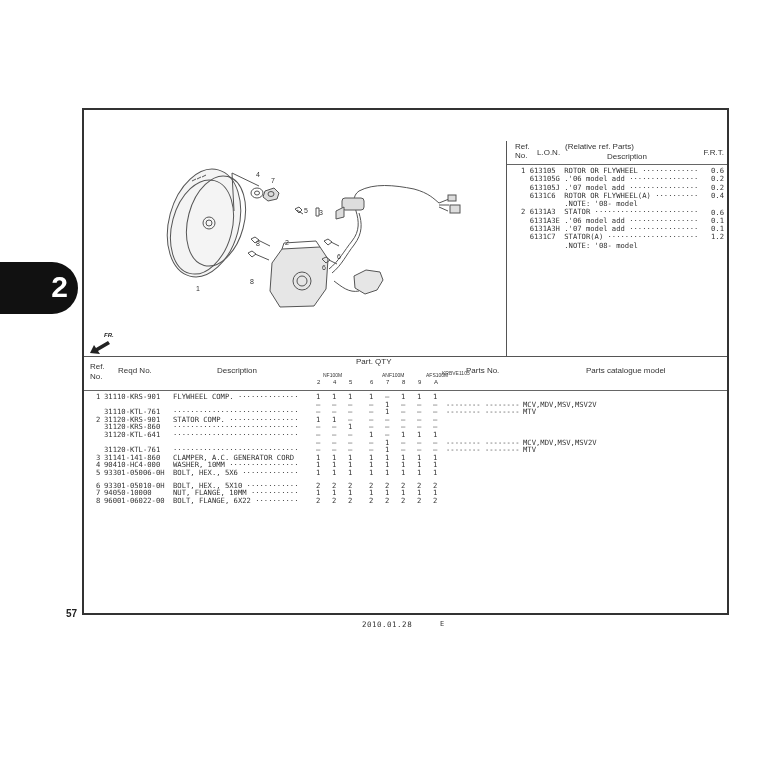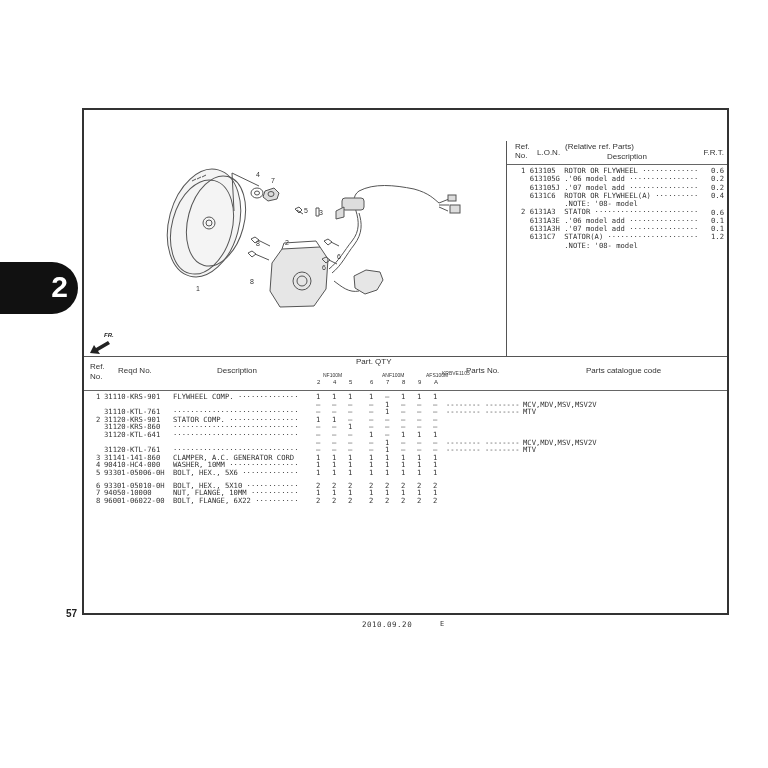--- a/index.html
+++ b/index.html
@@ -134,21 +134,21 @@
     <span class="lbl small" style="left:342px;top:15px;">AFS100M</span>
     <span class="colnum" style="left:233px;">2</span>
     <span class="colnum" style="left:249px;">4</span>
     <span class="colnum" style="left:265px;">5</span>
     <span class="colnum" style="left:286px;">6</span>
     <span class="colnum" style="left:302px;">7</span>
     <span class="colnum" style="left:318px;">8</span>
     <span class="colnum" style="left:334px;">9</span>
     <span class="colnum" style="left:350px;">A</span>
     <span class="lbl" style="left:382px;top:9px;">Parts No.</span>
-    <span class="lbl" style="left:502px;top:9px;">Parts catalogue code</span>
+    <span class="lbl" style="left:502px;top:9px;">Parts catalogue model</span>
   </div>
 
   <div class="tblbody mono" id="partrows"><div style="position: absolute; top: 0px; left: 0px; width: 640px; height: 8px;"><span style="position: absolute; left: 12px;">1</span><span style="position: absolute; left: 20px;">31110-KRS-901</span><span style="position: absolute; left: 89px;">FLYWHEEL COMP. ··············</span><span style="position: absolute; left: 232px;">1</span><span style="position: absolute; left: 248px;">1</span><span style="position: absolute; left: 264px;">1</span><span style="position: absolute; left: 285px;">1</span><span style="position: absolute; left: 301px;">–</span><span style="position: absolute; left: 317px;">1</span><span style="position: absolute; left: 333px;">1</span><span style="position: absolute; left: 349px;">1</span></div><div style="position: absolute; top: 7.6px; left: 0px; width: 640px; height: 8px;"><span style="position: absolute; left: 12px;"></span><span style="position: absolute; left: 20px;"></span><span style="position: absolute; left: 89px;"></span><span style="position: absolute; left: 232px;">–</span><span style="position: absolute; left: 248px;">–</span><span style="position: absolute; left: 264px;">–</span><span style="position: absolute; left: 285px;">–</span><span style="position: absolute; left: 301px;">1</span><span style="position: absolute; left: 317px;">–</span><span style="position: absolute; left: 333px;">–</span><span style="position: absolute; left: 349px;">–</span><span style="position: absolute; left: 362px;">-------- --------</span><span style="position: absolute; left: 439px;">MCV,MDV,MSV,MSV2V</span></div><div style="position: absolute; top: 15.2px; left: 0px; width: 640px; height: 8px;"><span style="position: absolute; left: 12px;"></span><span style="position: absolute; left: 20px;">31110-KTL-761</span><span style="position: absolute; left: 89px;">·····························</span><span style="position: absolute; left: 232px;">–</span><span style="position: absolute; left: 248px;">–</span><span style="position: absolute; left: 264px;">–</span><span style="position: absolute; left: 285px;">–</span><span style="position: absolute; left: 301px;">1</span><span style="position: absolute; left: 317px;">–</span><span style="position: absolute; left: 333px;">–</span><span style="position: absolute; left: 349px;">–</span><span style="position: absolute; left: 362px;">-------- --------</span><span style="position: absolute; left: 439px;">MTV</span></div><div style="position: absolute; top: 22.8px; left: 0px; width: 640px; height: 8px;"><span style="position: absolute; left: 12px;">2</span><span style="position: absolute; left: 20px;">31120-KRS-901</span><span style="position: absolute; left: 89px;">STATOR COMP. ················</span><span style="position: absolute; left: 232px;">1</span><span style="position: absolute; left: 248px;">1</span><span style="position: absolute; left: 264px;">–</span><span style="position: absolute; left: 285px;">–</span><span style="position: absolute; left: 301px;">–</span><span style="position: absolute; left: 317px;">–</span><span style="position: absolute; left: 333px;">–</span><span style="position: absolute; left: 349px;">–</span></div><div style="position: absolute; top: 30.4px; left: 0px; width: 640px; height: 8px;"><span style="position: absolute; left: 12px;"></span><span style="position: absolute; left: 20px;">31120-KRS-860</span><span style="position: absolute; left: 89px;">·····························</span><span style="position: absolute; left: 232px;">–</span><span style="position: absolute; left: 248px;">–</span><span style="position: absolute; left: 264px;">1</span><span style="position: absolute; left: 285px;">–</span><span style="position: absolute; left: 301px;">–</span><span style="position: absolute; left: 317px;">–</span><span style="position: absolute; left: 333px;">–</span><span style="position: absolute; left: 349px;">–</span></div><div style="position: absolute; top: 38px; left: 0px; width: 640px; height: 8px;"><span style="position: absolute; left: 12px;"></span><span style="position: absolute; left: 20px;">31120-KTL-641</span><span style="position: absolute; left: 89px;">·····························</span><span style="position: absolute; left: 232px;">–</span><span style="position: absolute; left: 248px;">–</span><span style="position: absolute; left: 264px;">–</span><span style="position: absolute; left: 285px;">1</span><span style="position: absolute; left: 301px;">–</span><span style="position: absolute; left: 317px;">1</span><span style="position: absolute; left: 333px;">1</span><span style="position: absolute; left: 349px;">1</span></div><div style="position: absolute; top: 45.6px; left: 0px; width: 640px; height: 8px;"><span style="position: absolute; left: 12px;"></span><span style="position: absolute; left: 20px;"></span><span style="position: absolute; left: 89px;"></span><span style="position: absolute; left: 232px;">–</span><span style="position: absolute; left: 248px;">–</span><span style="position: absolute; left: 264px;">–</span><span style="position: absolute; left: 285px;">–</span><span style="position: absolute; left: 301px;">1</span><span style="position: absolute; left: 317px;">–</span><span style="position: absolute; left: 333px;">–</span><span style="position: absolute; left: 349px;">–</span><span style="position: absolute; left: 362px;">-------- --------</span><span style="position: absolute; left: 439px;">MCV,MDV,MSV,MSV2V</span></div><div style="position: absolute; top: 53.2px; left: 0px; width: 640px; height: 8px;"><span style="position: absolute; left: 12px;"></span><span style="position: absolute; left: 20px;">31120-KTL-761</span><span style="position: absolute; left: 89px;">·····························</span><span style="position: absolute; left: 232px;">–</span><span style="position: absolute; left: 248px;">–</span><span style="position: absolute; left: 264px;">–</span><span style="position: absolute; left: 285px;">–</span><span style="position: absolute; left: 301px;">1</span><span style="position: absolute; left: 317px;">–</span><span style="position: absolute; left: 333px;">–</span><span style="position: absolute; left: 349px;">–</span><span style="position: absolute; left: 362px;">-------- --------</span><span style="position: absolute; left: 439px;">MTV</span></div><div style="position: absolute; top: 60.8px; left: 0px; width: 640px; height: 8px;"><span style="position: absolute; left: 12px;">3</span><span style="position: absolute; left: 20px;">31141-141-860</span><span style="position: absolute; left: 89px;">CLAMPER, A.C. GENERATOR CORD</span><span style="position: absolute; left: 232px;">1</span><span style="position: absolute; left: 248px;">1</span><span style="position: absolute; left: 264px;">1</span><span style="position: absolute; left: 285px;">1</span><span style="position: absolute; left: 301px;">1</span><span style="position: absolute; left: 317px;">1</span><span style="position: absolute; left: 333px;">1</span><span style="position: absolute; left: 349px;">1</span></div><div style="position: absolute; top: 68.4px; left: 0px; width: 640px; height: 8px;"><span style="position: absolute; left: 12px;">4</span><span style="position: absolute; left: 20px;">90410-HC4-000</span><span style="position: absolute; left: 89px;">WASHER, 10MM ················</span><span style="position: absolute; left: 232px;">1</span><span style="position: absolute; left: 248px;">1</span><span style="position: absolute; left: 264px;">1</span><span style="position: absolute; left: 285px;">1</span><span style="position: absolute; left: 301px;">1</span><span style="position: absolute; left: 317px;">1</span><span style="position: absolute; left: 333px;">1</span><span style="position: absolute; left: 349px;">1</span></div><div style="position: absolute; top: 76px; left: 0px; width: 640px; height: 8px;"><span style="position: absolute; left: 12px;">5</span><span style="position: absolute; left: 20px;">93301-05006-0H</span><span style="position: absolute; left: 89px;">BOLT, HEX., 5X6 ·············</span><span style="position: absolute; left: 232px;">1</span><span style="position: absolute; left: 248px;">1</span><span style="position: absolute; left: 264px;">1</span><span style="position: absolute; left: 285px;">1</span><span style="position: absolute; left: 301px;">1</span><span style="position: absolute; left: 317px;">1</span><span style="position: absolute; left: 333px;">1</span><span style="position: absolute; left: 349px;">1</span></div><div style="position: absolute; top: 88.6px; left: 0px; width: 640px; height: 8px;"><span style="position: absolute; left: 12px;">6</span><span style="position: absolute; left: 20px;">93301-05010-0H</span><span style="position: absolute; left: 89px;">BOLT, HEX., 5X10 ············</span><span style="position: absolute; left: 232px;">2</span><span style="position: absolute; left: 248px;">2</span><span style="position: absolute; left: 264px;">2</span><span style="position: absolute; left: 285px;">2</span><span style="position: absolute; left: 301px;">2</span><span style="position: absolute; left: 317px;">2</span><span style="position: absolute; left: 333px;">2</span><span style="position: absolute; left: 349px;">2</span></div><div style="position: absolute; top: 96.2px; left: 0px; width: 640px; height: 8px;"><span style="position: absolute; left: 12px;">7</span><span style="position: absolute; left: 20px;">94050-10000</span><span style="position: absolute; left: 89px;">NUT, FLANGE, 10MM ···········</span><span style="position: absolute; left: 232px;">1</span><span style="position: absolute; left: 248px;">1</span><span style="position: absolute; left: 264px;">1</span><span style="position: absolute; left: 285px;">1</span><span style="position: absolute; left: 301px;">1</span><span style="position: absolute; left: 317px;">1</span><span style="position: absolute; left: 333px;">1</span><span style="position: absolute; left: 349px;">1</span></div><div style="position: absolute; top: 103.8px; left: 0px; width: 640px; height: 8px;"><span style="position: absolute; left: 12px;">8</span><span style="position: absolute; left: 20px;">96001-06022-00</span><span style="position: absolute; left: 89px;">BOLT, FLANGE, 6X22 ··········</span><span style="position: absolute; left: 232px;">2</span><span style="position: absolute; left: 248px;">2</span><span style="position: absolute; left: 264px;">2</span><span style="position: absolute; left: 285px;">2</span><span style="position: absolute; left: 301px;">2</span><span style="position: absolute; left: 317px;">2</span><span style="position: absolute; left: 333px;">2</span><span style="position: absolute; left: 349px;">2</span></div></div>
 </div>
 
 <div class="footer-page">57</div>
-<div class="footer-date">2010.09.20</div>
+<div class="footer-date">2010.01.28</div>
 <div class="footer-e">E</div>
 
 </body></html>

